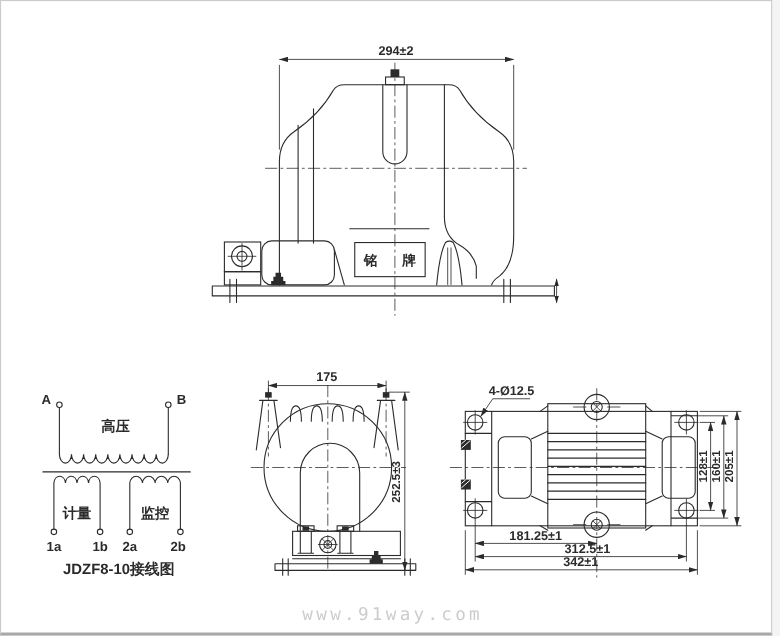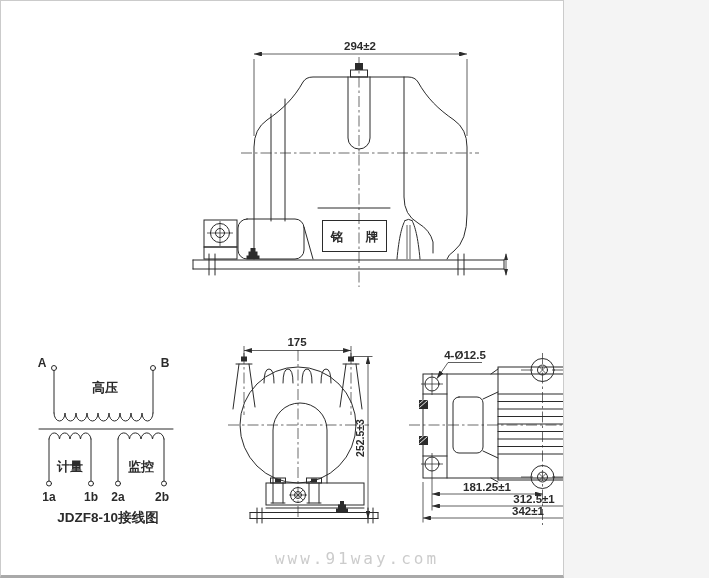--- a/index.html
+++ b/index.html
@@ -1,20 +1,20 @@
 <!DOCTYPE html>
 <html style="--bg: #ffffff; --line: #2b2b2b; --border: #cbcbcb; --border-b: #a9a9a9; --wm: #cccccc;"><head>
 <meta charset="utf-8">
 <style>
   :root{
     --bg:#ffffff; --line:#2b2b2b; --border:#cbcbcb; --border-b:#a9a9a9; --wm:#cccccc;
   }
   html,body{margin:0;padding:0;background:#f4f4f4;}
   #canvas{
-    position:relative;width:564px;height:578px;box-sizing:border-box;
+    position:relative;width:702px;height:578px;box-sizing:border-box;
     background:var(--bg);
     border:1px solid var(--border);
     border-bottom:3px solid var(--border-b);
     overflow:hidden;
     font-family:"Liberation Sans", sans-serif;
   }
   svg{position:absolute;inset:0;color:var(--line);}
   .ln{fill:none;stroke:currentColor;stroke-width:1;stroke-linecap:round;}
   .tn{fill:none;stroke:currentColor;stroke-width:.75;}
   .cl{fill:none;stroke:currentColor;stroke-width:.7;stroke-dasharray:11 3 2.5 3;}

